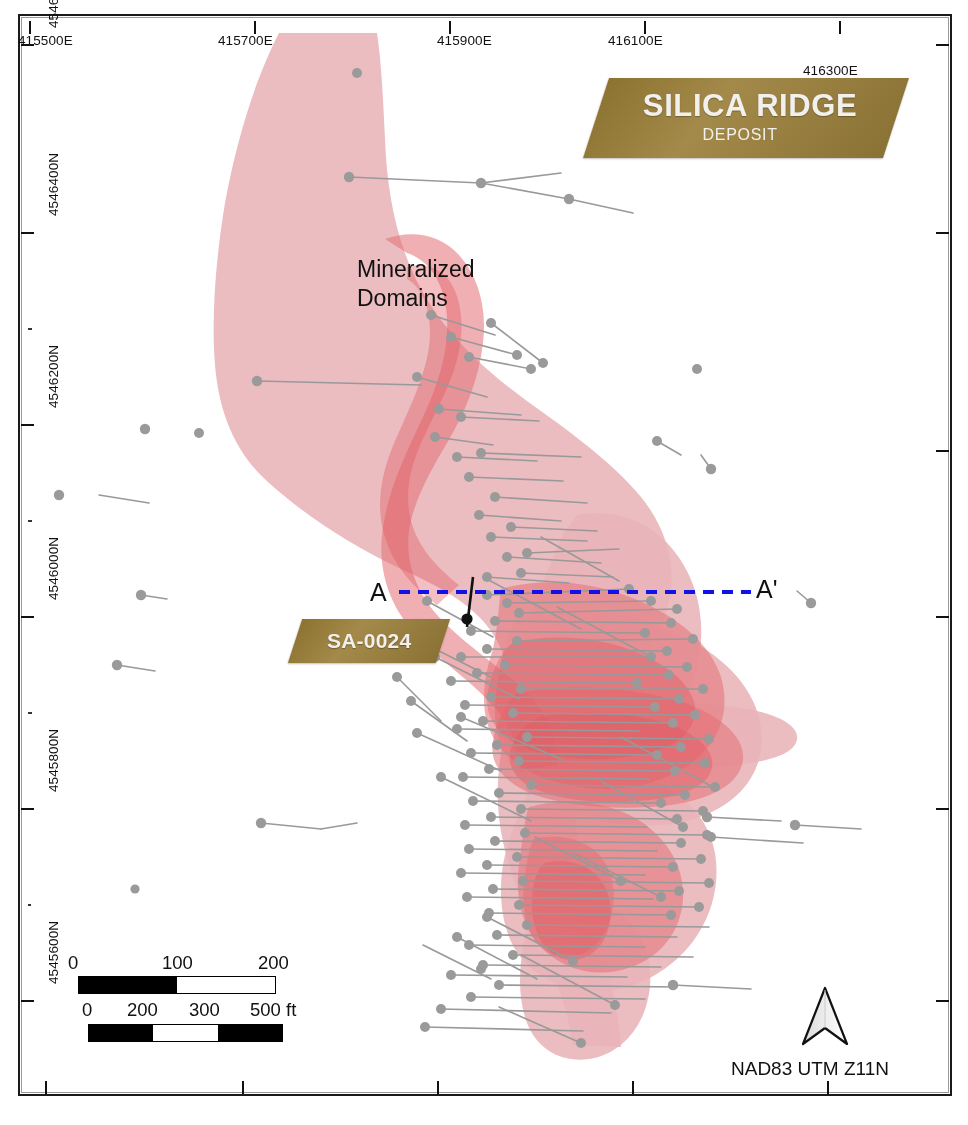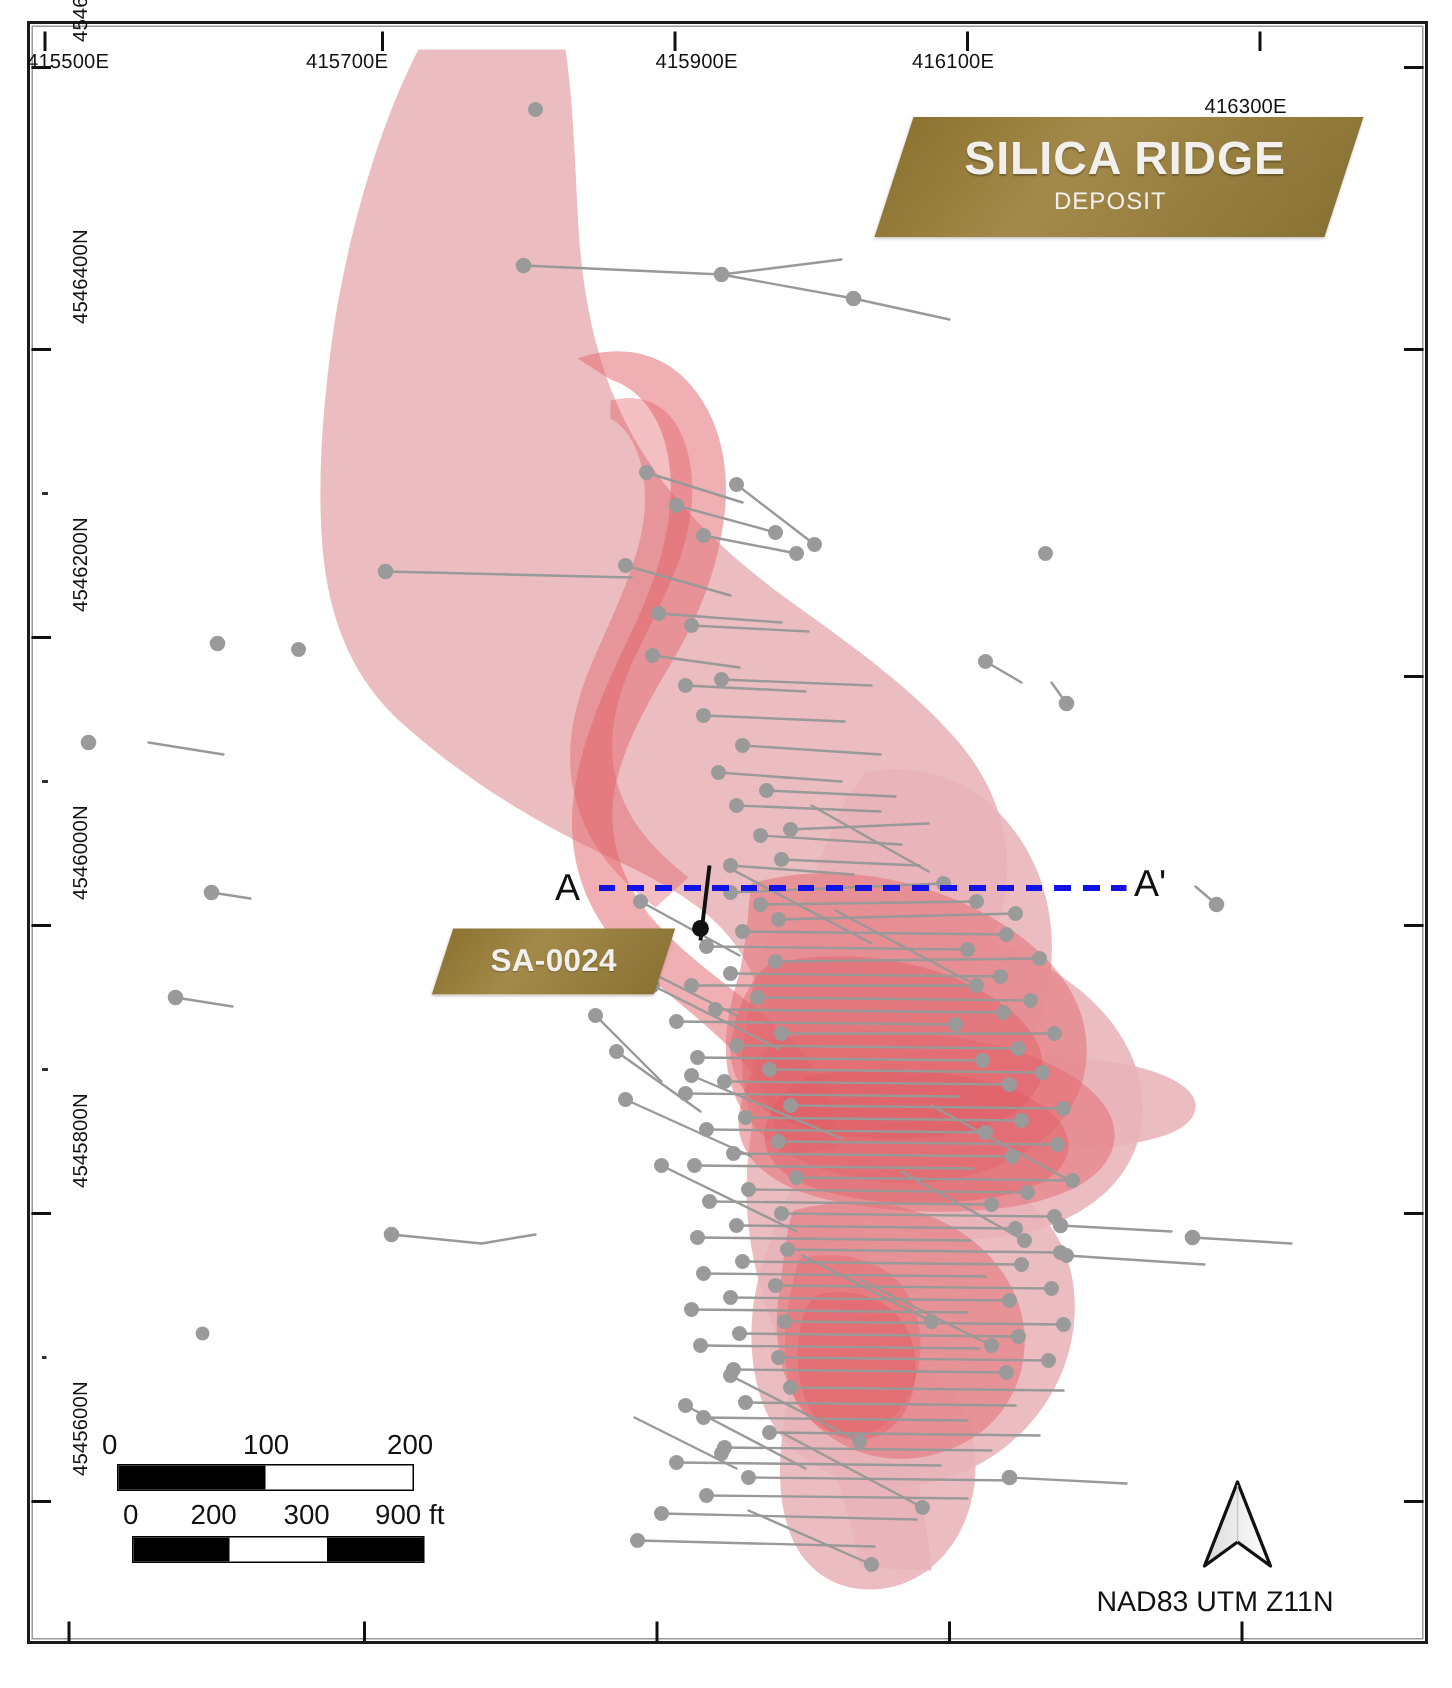--- a/index.html
+++ b/index.html
@@ -470,35 +470,39 @@
     <div class="tick tick-right" style="left:936px;top:1000px;"></div>
 
     <div class="tick-minor" style="left:28px;top:328px;width:4px;height:2px;"></div>
     <div class="tick-minor" style="left:28px;top:520px;width:4px;height:2px;"></div>
     <div class="tick-minor" style="left:28px;top:712px;width:4px;height:2px;"></div>
     <div class="tick-minor" style="left:28px;top:904px;width:3px;height:2px;"></div>
   </div>
 
   <div>
     <div class="xlabel" style="left:18px;top:33px;">415500E</div>
-    <div class="xlabel" style="left:204px;top:33px;">415700E</div>
+    <div class="xlabel" style="left:218px;top:33px;">415700E</div>
     <div class="xlabel" style="left:437px;top:33px;">415900E</div>
     <div class="xlabel" style="left:608px;top:33px;">416100E</div>
     <div class="xlabel" style="left:803px;top:33px;margin-top:30px;">416300E</div>
   </div>
 
   <div>
     <div class="ylabel" style="left:46px;top:28px;">4546600N</div>
     <div class="ylabel" style="left:46px;top:216px;">4546400N</div>
     <div class="ylabel" style="left:46px;top:408px;">4546200N</div>
     <div class="ylabel" style="left:46px;top:600px;">4546000N</div>
     <div class="ylabel" style="left:46px;top:792px;">4545800N</div>
     <div class="ylabel" style="left:46px;top:984px;">4545600N</div>
   </div>
 
+  <div id="domain-annot">
+    <div>Mineralized</div>
+    <div>Domains</div>
+  </div>
 
   <div id="section-line"></div>
   <div class="section-label" id="label-A">A</div>
   <div class="section-label" id="label-Ap">A'</div>
 
   <div class="banner" id="title-banner">
     <div class="t1">SILICA RIDGE</div>
     <div class="t2">DEPOSIT</div>
   </div>
 
@@ -512,21 +516,21 @@
       <span style="left:90px;">100</span>
       <span style="left:186px;">200 m</span>
     </div>
     <div class="sb-bar" style="width:198px;margin-left:6px;">
       <div class="sb-seg" style="left:0;width:50%;"></div>
     </div>
     <div class="sb-nums2">
       <span style="left:10px;">0</span>
       <span style="left:55px;">200</span>
       <span style="left:117px;">300</span>
-      <span style="left:178px;">900 ft</span>
+      <span style="left:178px;">500 ft</span>
     </div>
     <div class="sb-bar" id="sb-bar2">
       <div class="sb-seg" style="left:0;width:33.3%;"></div>
       <div class="sb-seg" style="left:66.6%;width:33.4%;"></div>
     </div>
   </div>
 
   <svg id="north" viewBox="0 0 60 62">
     <path d="M30,2 L52,58 L30,42 L8,58 Z" fill="url(#arrowGrad)" stroke="#111" stroke-width="2.2" stroke-linejoin="round"></path>
     <path d="M30,4 L30,42" stroke="#c9c9c9" stroke-width="1"></path>

